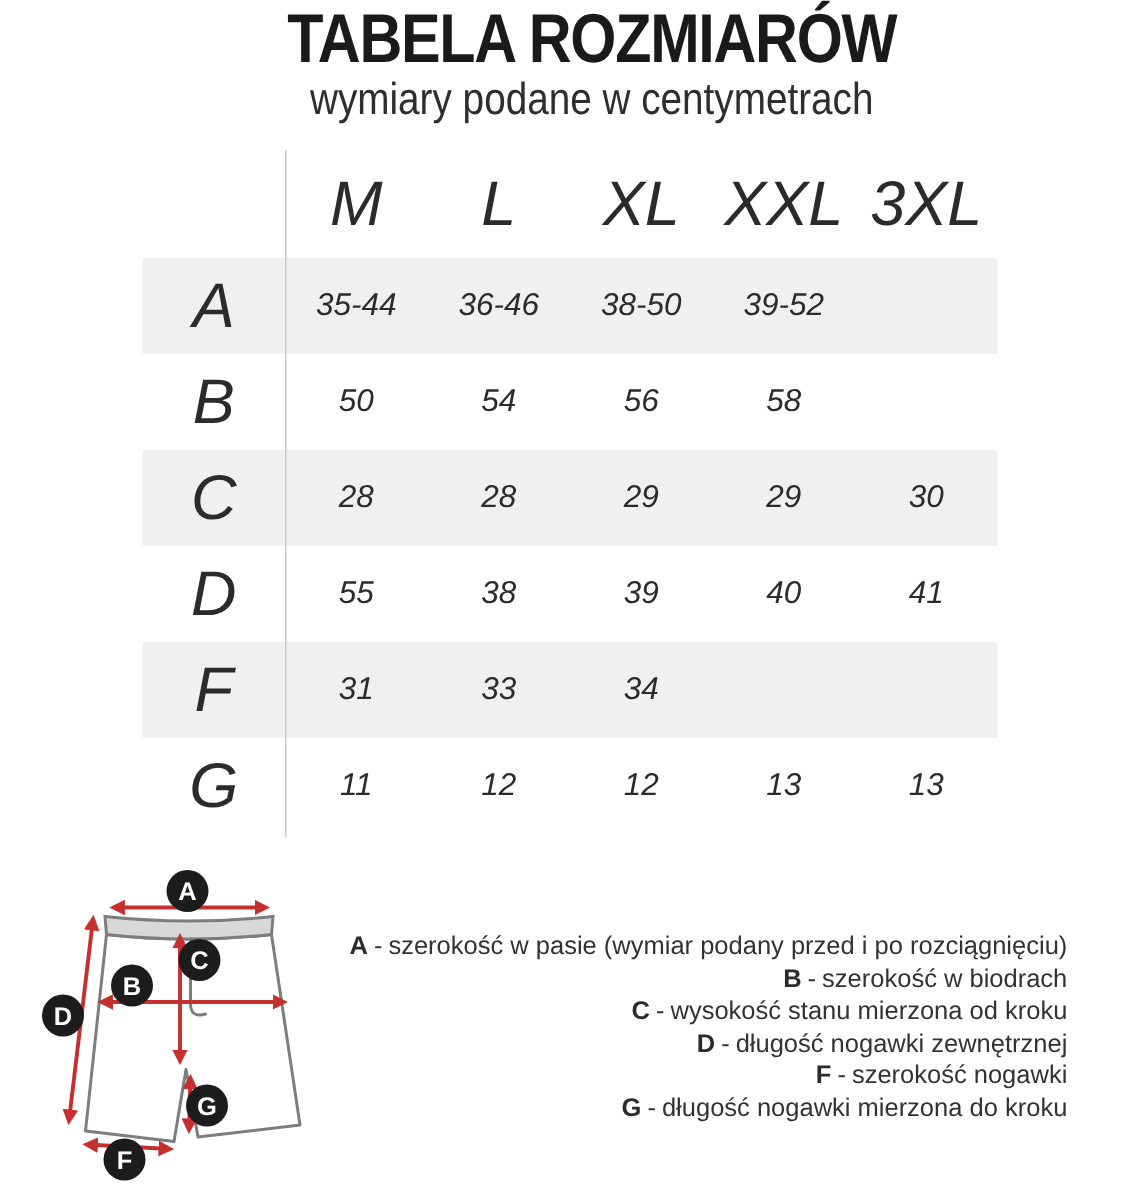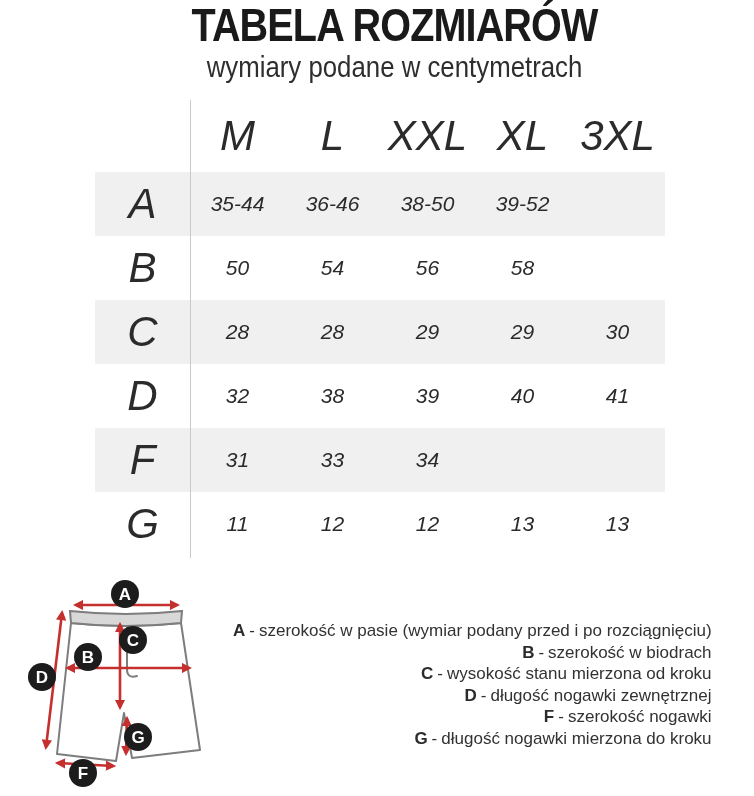--- a/index.html
+++ b/index.html
@@ -69,22 +69,22 @@
     <div class="subtitle">wymiary podane w centymetrach</div>
   </div>
 
   <div class="size-table">
     <div class="tdivider"></div>
 
     <div class="trow thead">
       <div class="cell rowlabel"></div>
       <div class="cell">M</div>
       <div class="cell">L</div>
+      <div class="cell">XL</div>
       <div class="cell">XXL</div>
-      <div class="cell">XL</div>
       <div class="cell">3XL</div>
     </div>
 
     <div class="trow striped">
       <div class="cell rowlabel">A</div>
       <div class="cell val">35-44</div>
       <div class="cell val">36-46</div>
       <div class="cell val">38-50</div>
       <div class="cell val">39-52</div>
     </div>
@@ -101,21 +101,21 @@
       <div class="cell rowlabel">C</div>
       <div class="cell val">28</div>
       <div class="cell val">28</div>
       <div class="cell val">29</div>
       <div class="cell val">29</div>
       <div class="cell val">30</div>
     </div>
 
     <div class="trow">
       <div class="cell rowlabel">D</div>
-      <div class="cell val">32</div>
+      <div class="cell val">55</div>
       <div class="cell val">38</div>
       <div class="cell val">39</div>
       <div class="cell val">40</div>
       <div class="cell val">41</div>
     </div>
 
     <div class="trow striped">
       <div class="cell rowlabel">F</div>
       <div class="cell val">31</div>
       <div class="cell val">33</div>

